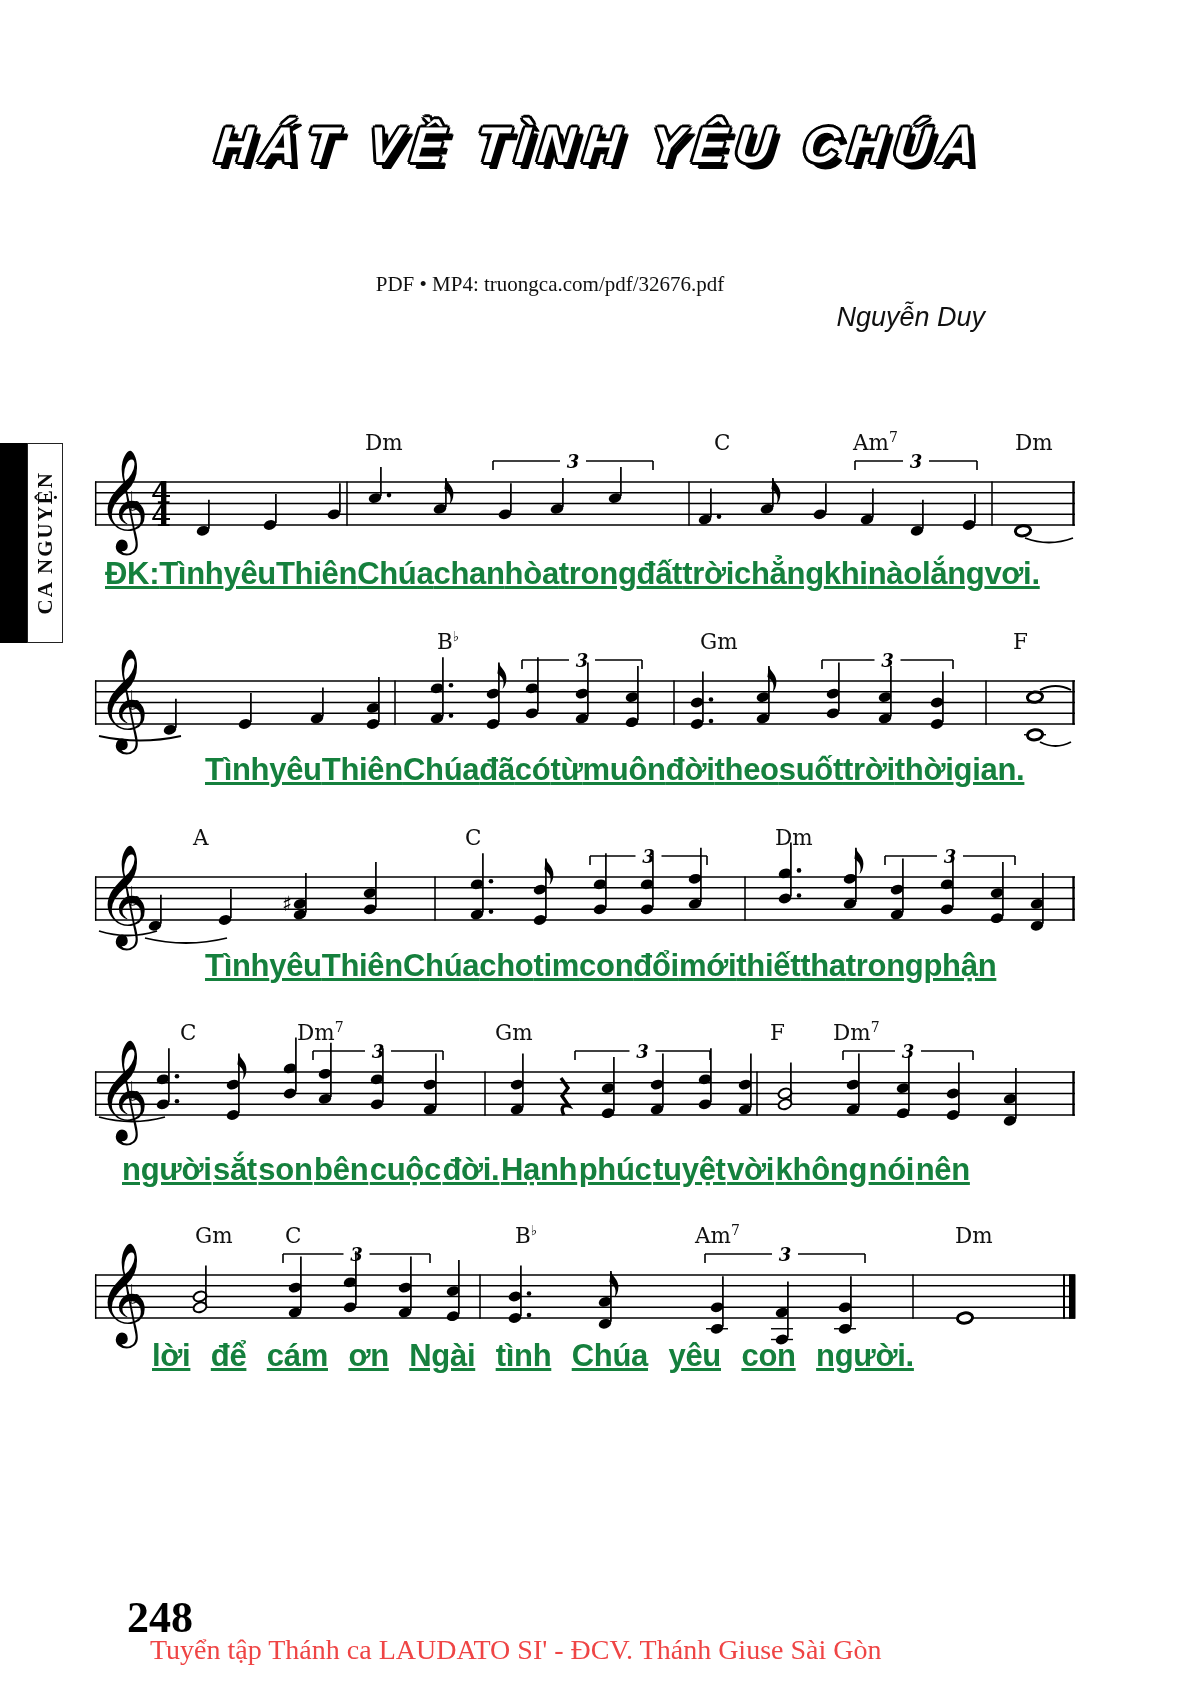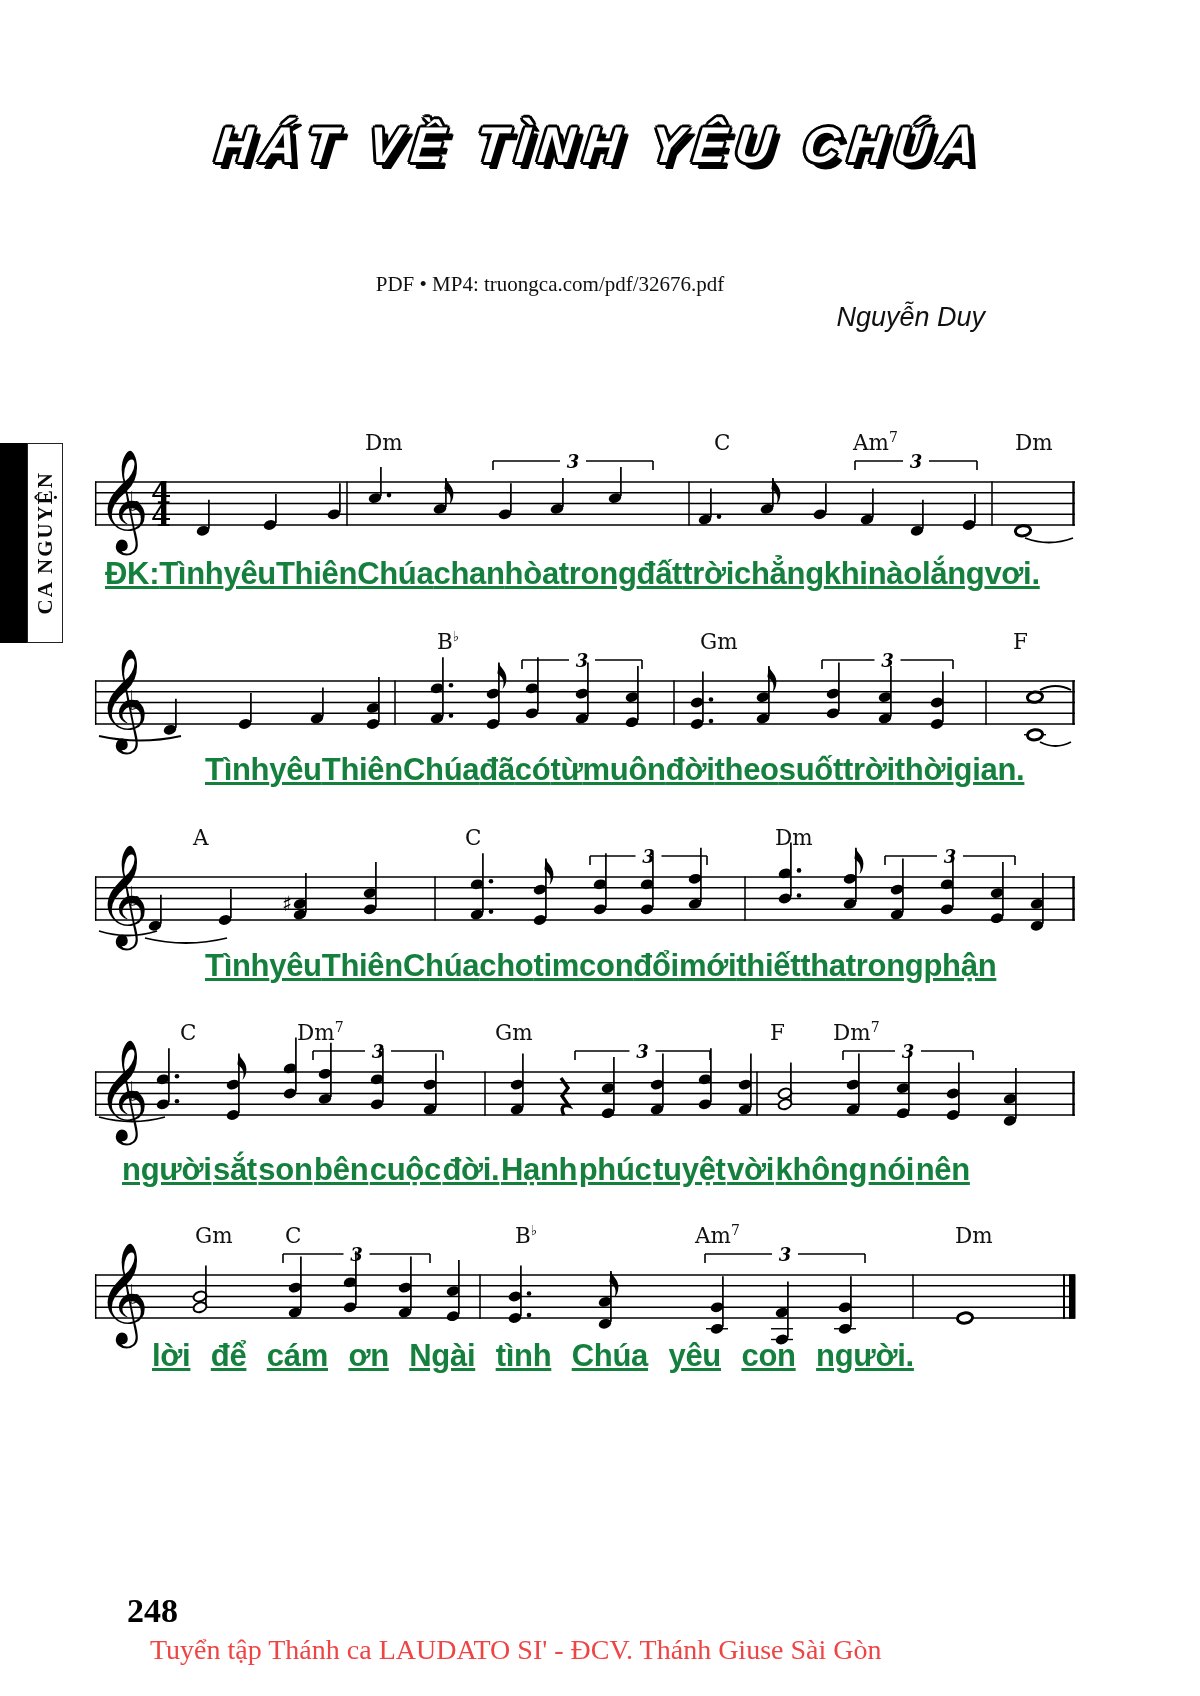--- a/index.html
+++ b/index.html
@@ -19,21 +19,21 @@
   .tab-box{position:absolute;left:27px;top:443px;width:36px;height:200px;background:#fff;
         border:1.5px solid #222;box-sizing:border-box;display:flex;align-items:center;justify-content:center;}
   .tab-label{writing-mode:vertical-rl;transform:rotate(180deg);
         font-family:"Liberation Serif",serif;font-weight:700;font-size:21px;
         letter-spacing:2px;color:#0a0a0a;white-space:nowrap;}
   .system{position:absolute;left:85px;}
   .lyric{position:absolute;display:flex;justify-content:space-between;
         font-family:"Liberation Sans",sans-serif;font-weight:700;font-size:31px;
         color:#15803d;white-space:nowrap;letter-spacing:-0.3px;text-decoration:underline;}
   .pagenum{position:absolute;top:1592px;left:127px;font-family:"Liberation Serif",serif;
-        font-weight:700;font-size:34px;color:#000;}
+        font-weight:700;font-size:44px;color:#000;}
   .footline{position:absolute;top:1634px;left:150px;width:900px;
         font-family:"Liberation Serif",serif;font-size:28px;color:#ef4444;}
   .chord{font-family:"DejaVu Serif",serif;font-size:21.5px;fill:#101010;}
   .trip3{font-family:"DejaVu Serif",serif;font-style:italic;font-weight:700;font-size:18px;fill:#000;text-anchor:middle;}
   .clef{font-family:"DejaVu Sans",sans-serif;font-size:88px;fill:#000;}
   .keysig{font-family:"DejaVu Sans",sans-serif;font-weight:700;font-size:27px;fill:#000;}
   .acc{font-family:"DejaVu Sans",sans-serif;font-weight:700;font-size:21px;fill:#000;}
   .ts{font-family:"DejaVu Serif",serif;font-weight:700;font-size:29px;fill:#000;text-anchor:middle;}
 </style>
 </head>

